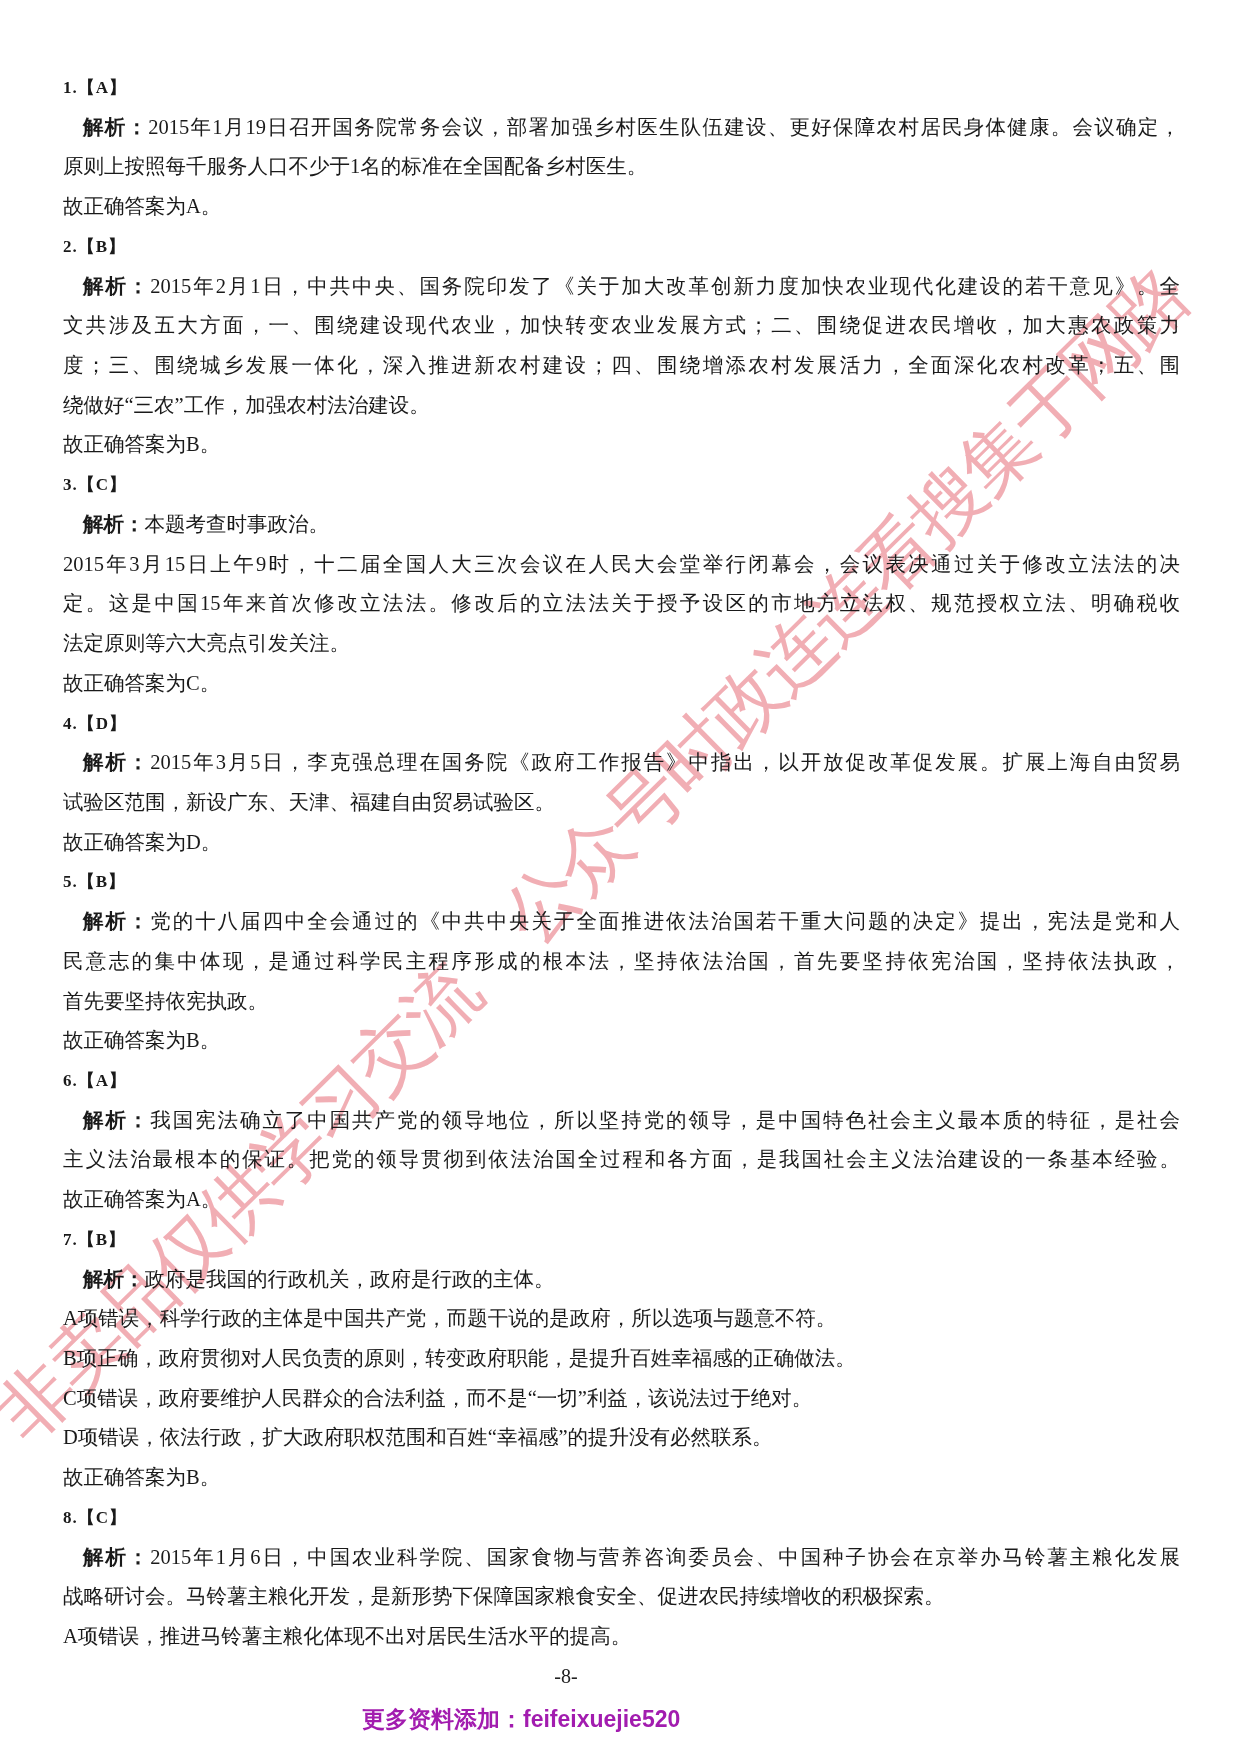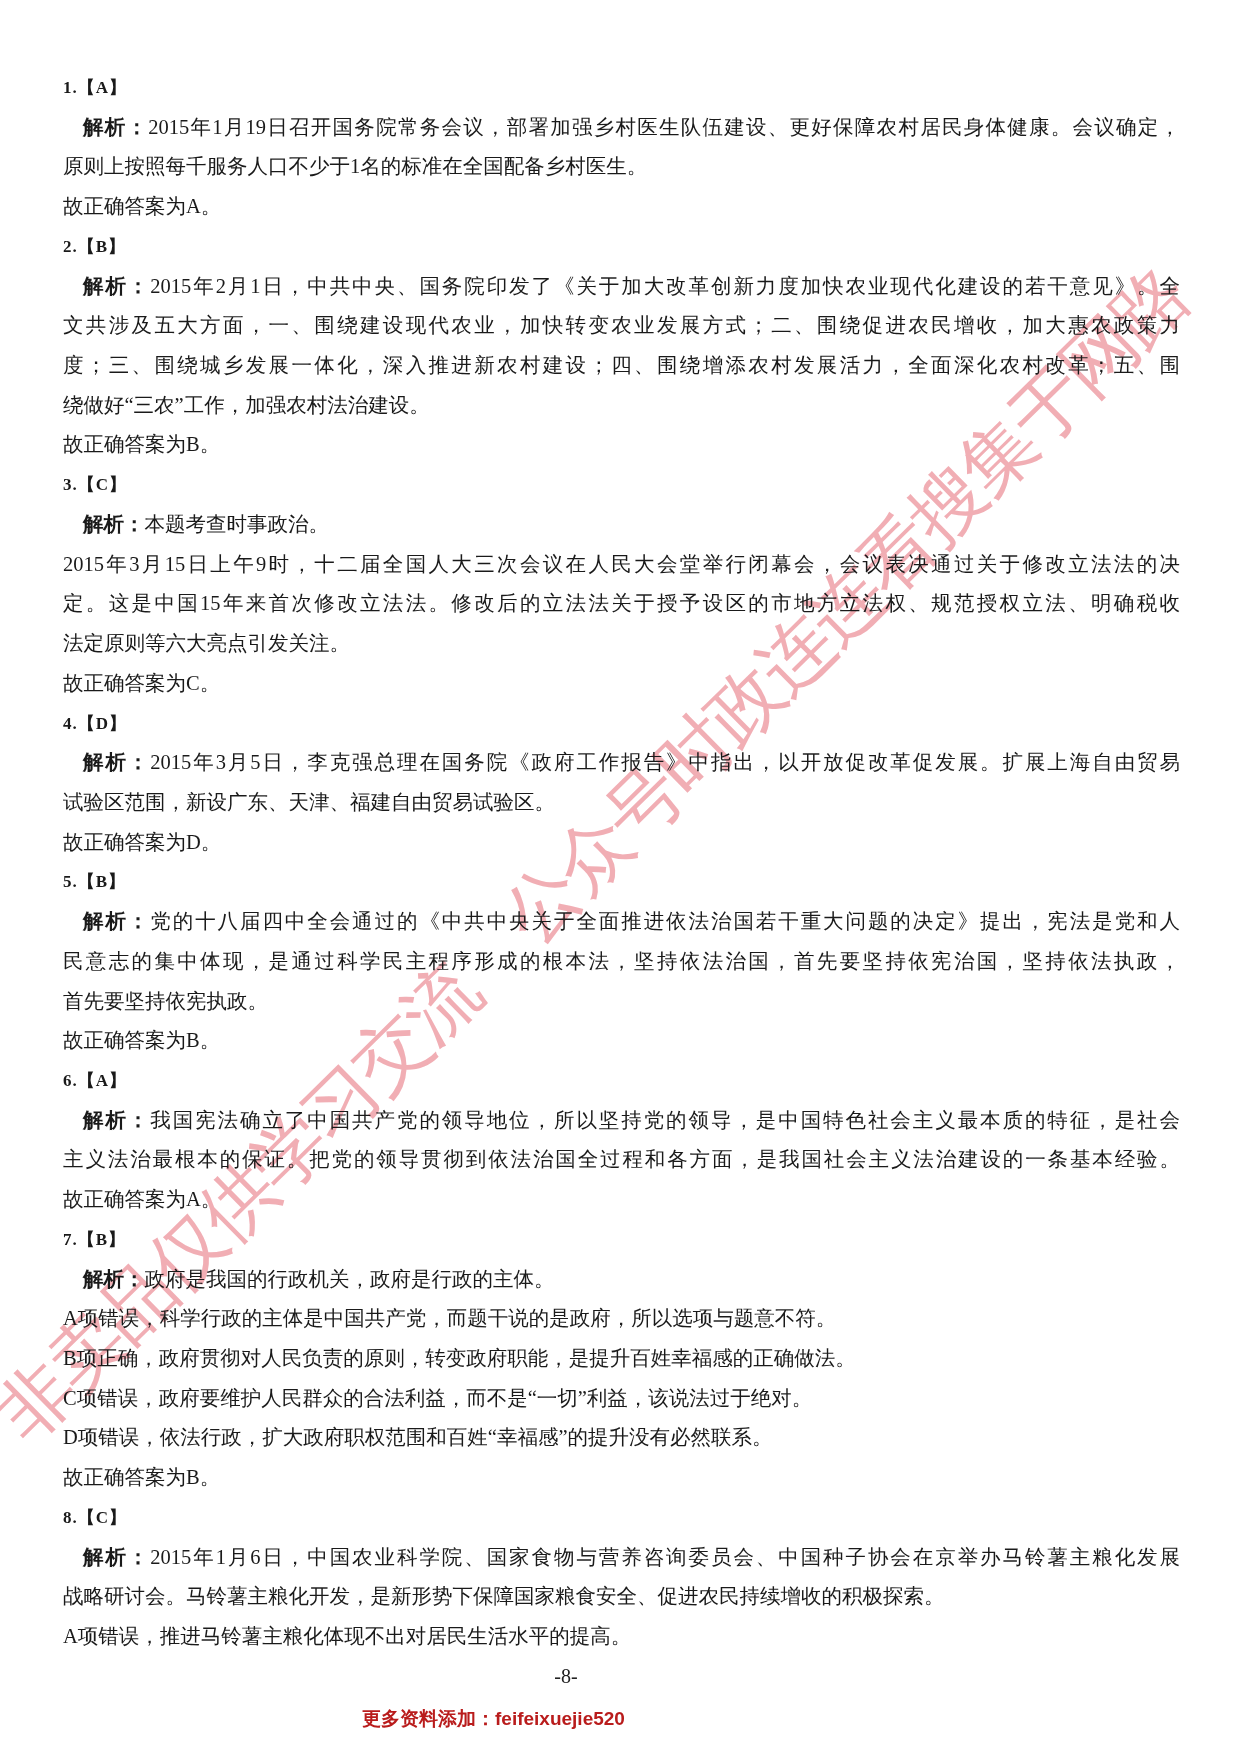--- a/index.html
+++ b/index.html
@@ -68,24 +68,24 @@
     z-index: 2;
     font-size: 20px;
     line-height: 28px;
     color: #222222;
   }
   .footer {
     position: absolute;
     left: 362px;
     top: 1702px;
     z-index: 2;
-    font-size: 19px;
+    font-size: 23px;
     line-height: 34px;
     font-weight: 700;
-    color: #b91c1c;
+    color: #a21caf;
     text-align: center;
   }
   .footer .contact-id {
     font-family: "Liberation Sans", "DejaVu Sans", sans-serif;
     font-weight: 700;
   }
 </style>
 </head>
 <body>
 

